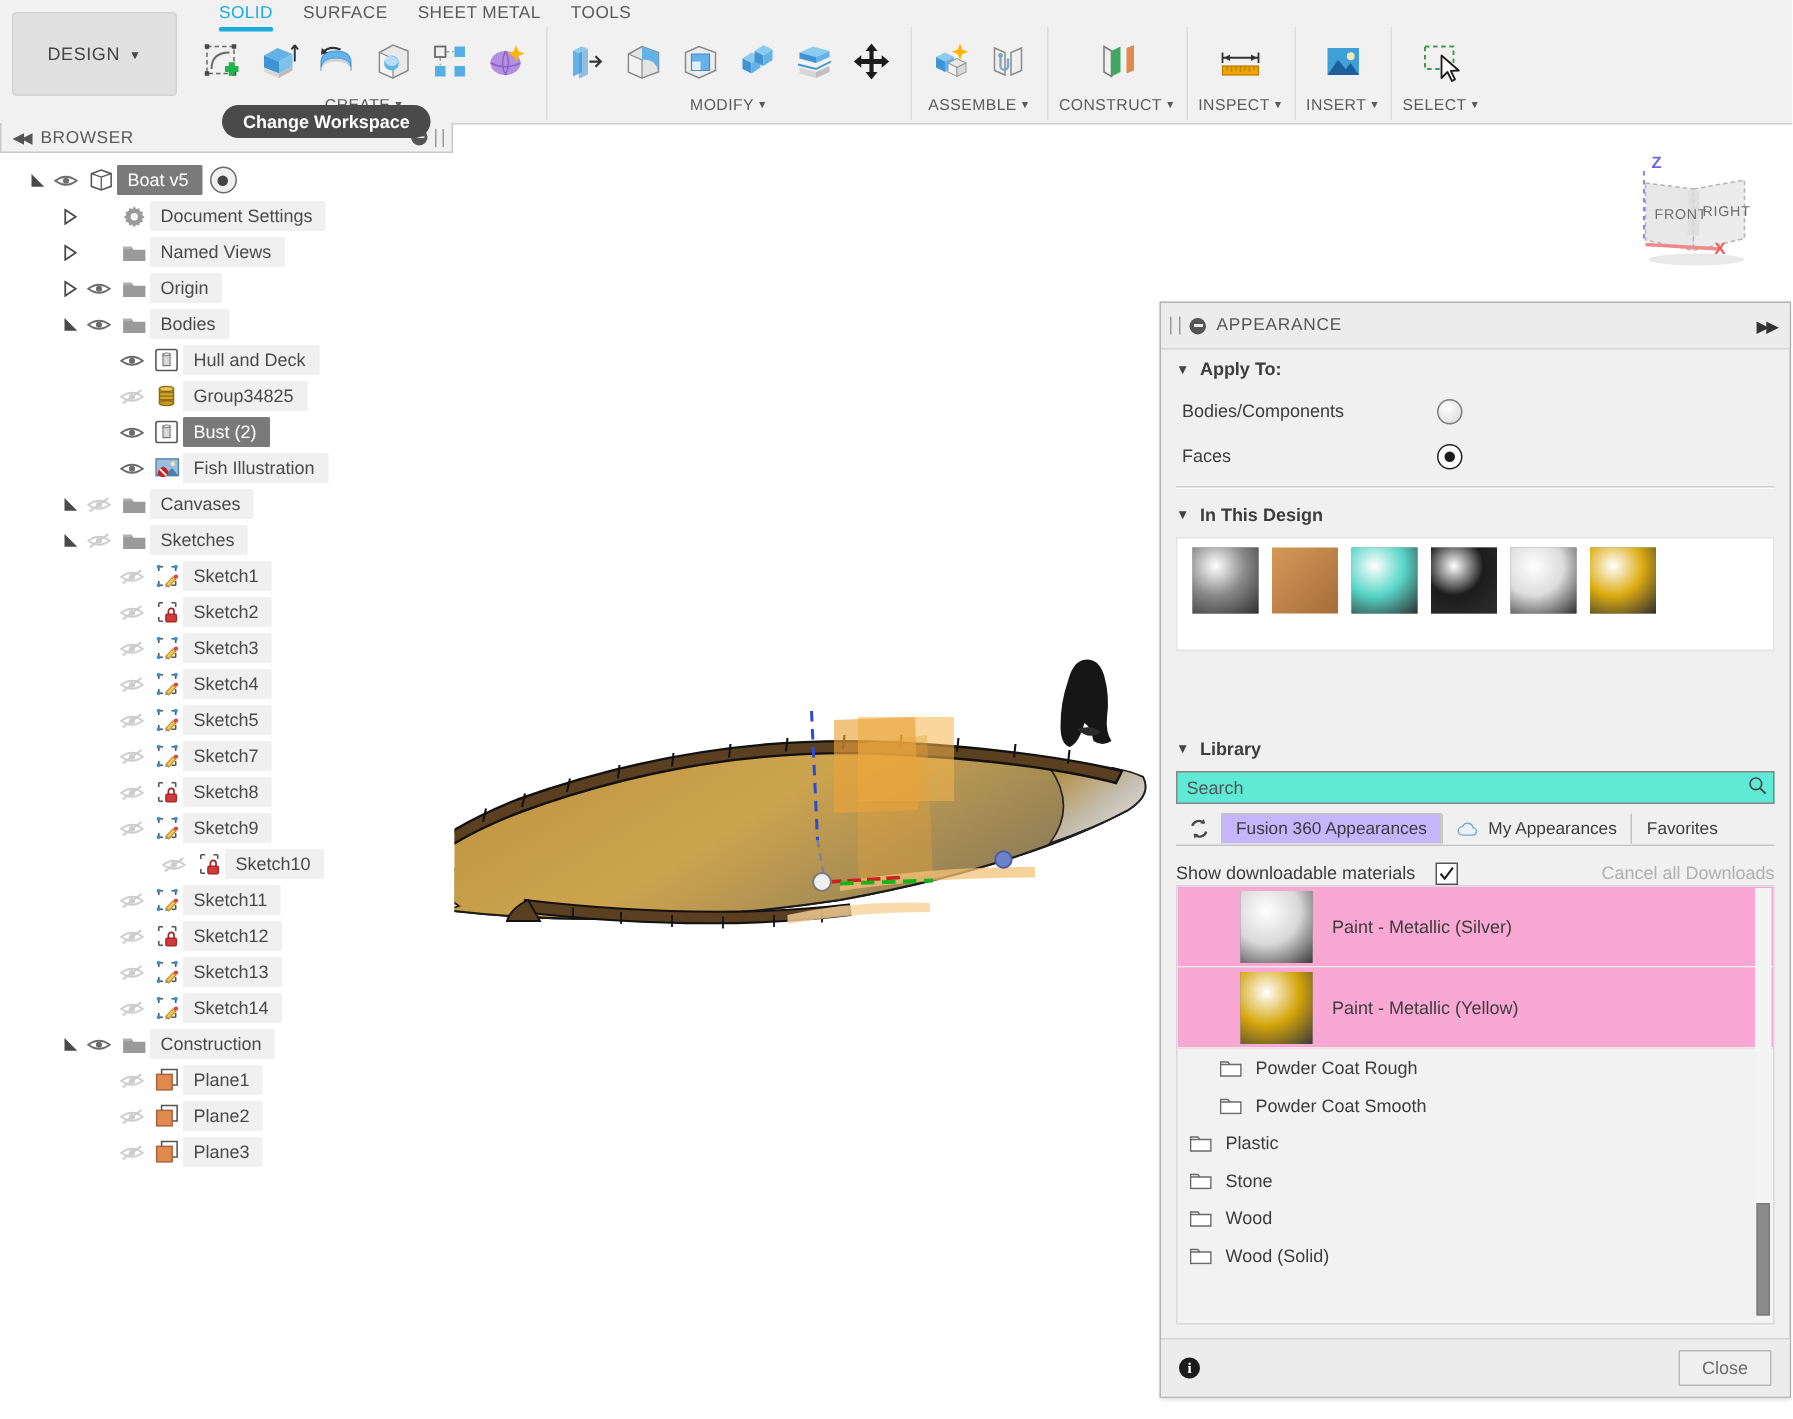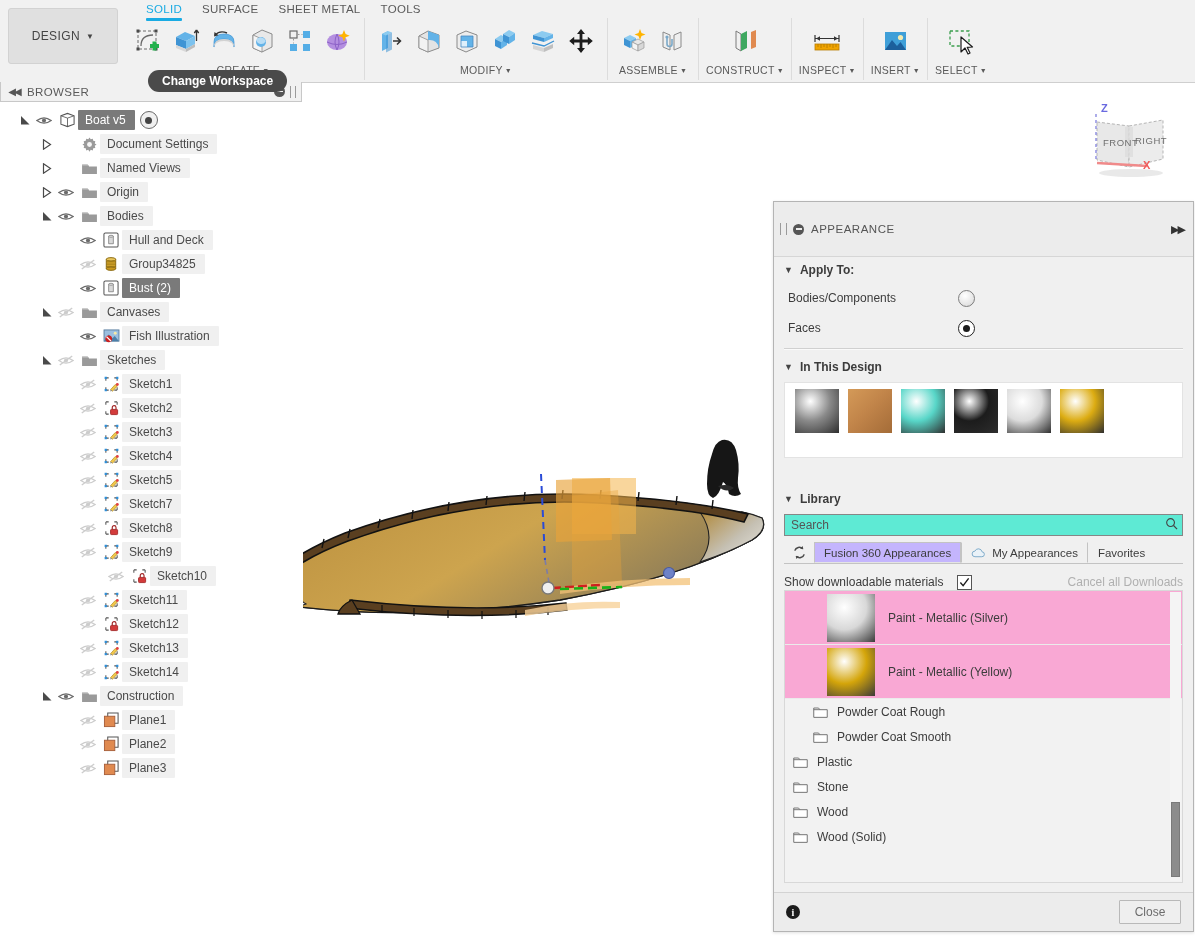--- a/index.html
+++ b/index.html
@@ -57,21 +57,21 @@
 
   
   #canvas{position:absolute;left:303px;top:103px;width:892px;height:843px;background:#fff;}
 
   
   #viewcube{position:absolute;left:1075px;top:95px;width:110px;height:95px;}
 
   
   #appearance{position:absolute;left:773px;top:201px;width:421px;height:731px;background:#f0f0f0;
               border:1px solid #b4b4b4;box-sizing:border-box;box-shadow:0 1px 3px rgba(0,0,0,.12);}
-  #apptitle{height:22px;background:#ececec;border-bottom:1px solid #d6d6d6;display:flex;align-items:center;padding:16px 6px;position:relative;}
+  #apptitle{height:22px;background:#ececec;border-bottom:1px solid #d6d6d6;display:flex;align-items:center;padding:4px 6px;position:relative;}
   #apptitle .grip{width:5px;height:12px;border-left:1px solid #9a9a9a;border-right:1px solid #9a9a9a;margin-right:6px;}
   #apptitle .mdot{width:11px;height:11px;border-radius:50%;background:#555;display:flex;align-items:center;justify-content:center;margin-right:7px;cursor:pointer;}
   #apptitle .mdot i{display:block;width:6px;height:1.5px;background:#ececec;}
   #apptitle .t{font-size:11.5px;color:#555;letter-spacing:.5px;}
   #apptitle .fwd{position:absolute;right:9px;font-size:11px;color:#333;letter-spacing:-2px;cursor:pointer;}
 
   .sect{padding:0;}
   .secthdr{height:26px;display:flex;align-items:center;padding-left:10px;font-size:12px;font-weight:bold;color:#3c3c3c;cursor:pointer;}
   .secthdr .tri{margin-right:7px;font-size:9px;color:#444;}
   .applyrow{height:30px;display:flex;align-items:center;}
@@ -484,59 +484,59 @@
       </div>
       <div class="nodeicon">
         <svg width="16" height="16" viewBox="0 0 17 17">
           <rect x="1" y="1" width="15" height="15" rx="1.5" fill="#fff" stroke="#555" stroke-width="1.1"></rect>
           <path d="M6 4.5 h5 v8 h-5 z" fill="#d9d9d9" stroke="#777" stroke-width=".8"></path>
           <ellipse cx="8.5" cy="4.5" rx="2.5" ry="1" fill="#f2f2f2" stroke="#777" stroke-width=".8"></ellipse>
         </svg>
       </div>
       <div class="label">Bust (2)</div>
     </div>
-    <div class="row" style="padding-left: 40px;">
-      <div class="arrow">
-        <svg width="11" height="11" viewBox="0 0 11 11">
-          <path d="M1 1 L9.5 9.5 L1 9.5 Z" fill="#4a4a4a"></path>
-        </svg>
-      </div>
-      <div class="eye">
-        <svg width="16" height="11" viewBox="0 0 18 12">
-          <path d="M1 6 Q9 0 17 6 Q9 12 1 6 Z" fill="none" stroke="#cdcdcd" stroke-width="1.5"></path>
-          <circle cx="9" cy="6" r="2.3" fill="#cdcdcd"></circle>
-          <path d="M2 11 L16 1" stroke="#cdcdcd" stroke-width="1.5"></path>
-        </svg>
-      </div>
-      <div class="nodeicon">
-        <svg width="17" height="13" viewBox="0 0 18 14">
-          <path d="M1 3 L7 3 L8.6 4.8 L17 4.8 L17 13 L1 13 Z" fill="#9a9a9a"></path>
-          <path d="M1 2.6 L7 2.6 L8.4 4.4 L1 4.4 Z" fill="#b0b0b0"></path>
-        </svg>
-      </div>
-      <div class="label">Canvases</div>
-    </div>
     <div class="row" style="padding-left: 62px;">
       <div class="arrow"></div>
       <div class="eye">
         <svg width="16" height="11" viewBox="0 0 18 12">
           <path d="M1 6 Q9 0 17 6 Q9 12 1 6 Z" fill="none" stroke="#6c6c6c" stroke-width="1.5"></path>
           <circle cx="9" cy="6" r="2.3" fill="#6c6c6c"></circle>
         </svg>
       </div>
       <div class="nodeicon">
         <svg width="17" height="14" viewBox="0 0 18 15">
           <rect x="1" y="1" width="16" height="12" fill="#9bbfe0" stroke="#5b7fa0" stroke-width="1"></rect>
           <circle cx="13" cy="4.5" r="1.6" fill="#f4e9a8"></circle>
           <path d="M1 13 L6 6 L10 10 L12.5 7.5 L17 13 Z" fill="#4b7fa8"></path>
           <circle cx="6" cy="10.5" r="3.6" fill="#cc2020"></circle>
           <path d="M3.6 8.1 L8.4 12.9" stroke="#fff" stroke-width="1.3"></path>
         </svg>
       </div>
       <div class="label">Fish Illustration</div>
+    </div>
+    <div class="row" style="padding-left: 40px;">
+      <div class="arrow">
+        <svg width="11" height="11" viewBox="0 0 11 11">
+          <path d="M1 1 L9.5 9.5 L1 9.5 Z" fill="#4a4a4a"></path>
+        </svg>
+      </div>
+      <div class="eye">
+        <svg width="16" height="11" viewBox="0 0 18 12">
+          <path d="M1 6 Q9 0 17 6 Q9 12 1 6 Z" fill="none" stroke="#cdcdcd" stroke-width="1.5"></path>
+          <circle cx="9" cy="6" r="2.3" fill="#cdcdcd"></circle>
+          <path d="M2 11 L16 1" stroke="#cdcdcd" stroke-width="1.5"></path>
+        </svg>
+      </div>
+      <div class="nodeicon">
+        <svg width="17" height="13" viewBox="0 0 18 14">
+          <path d="M1 3 L7 3 L8.6 4.8 L17 4.8 L17 13 L1 13 Z" fill="#9a9a9a"></path>
+          <path d="M1 2.6 L7 2.6 L8.4 4.4 L1 4.4 Z" fill="#b0b0b0"></path>
+        </svg>
+      </div>
+      <div class="label">Canvases</div>
     </div>
     <div class="row" style="padding-left: 40px;">
       <div class="arrow">
         <svg width="11" height="11" viewBox="0 0 11 11">
           <path d="M1 1 L9.5 9.5 L1 9.5 Z" fill="#4a4a4a"></path>
         </svg>
       </div>
       <div class="eye">
         <svg width="16" height="11" viewBox="0 0 18 12">
           <path d="M1 6 Q9 0 17 6 Q9 12 1 6 Z" fill="none" stroke="#cdcdcd" stroke-width="1.5"></path>

